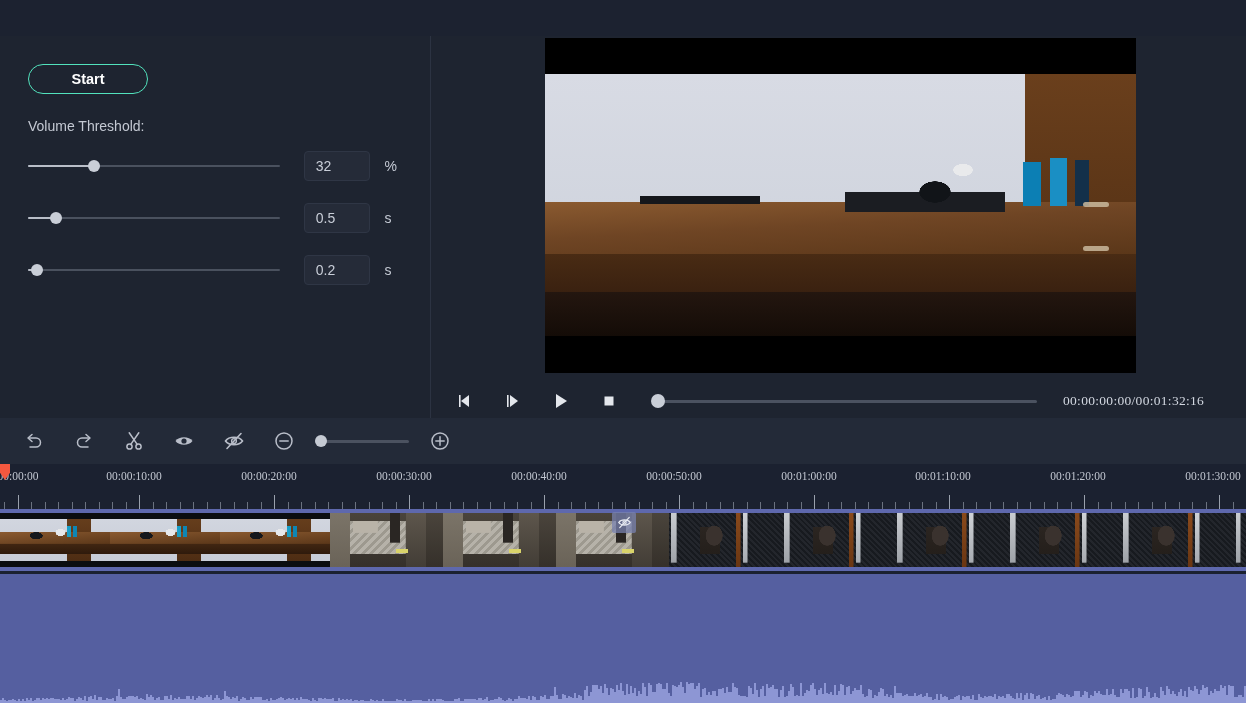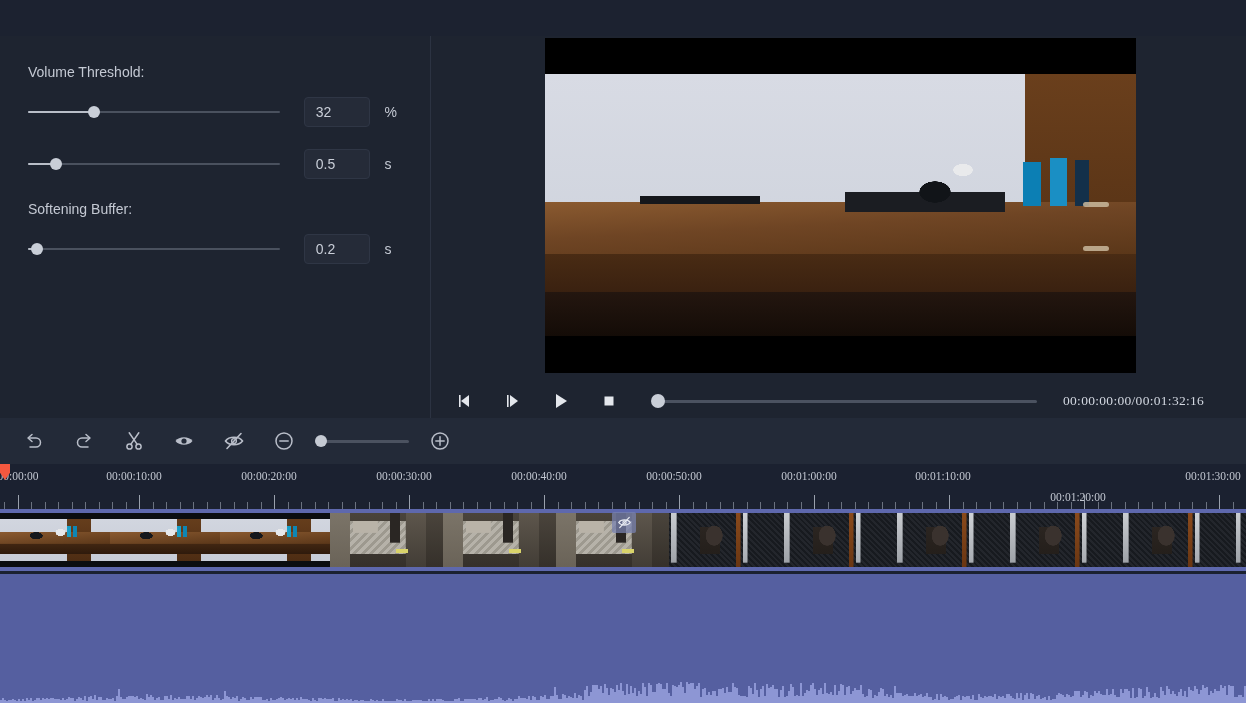--- a/index.html
+++ b/index.html
@@ -252,20 +252,21 @@
 <body>
 
 <div id="app">
 
 
   <div class="upper"></div>
   <div class="divider-v"></div>
 
   <div class="settings">
 
+    <button class="start-btn">Start</button>
 
     <div class="field-label">Volume Threshold:</div>
     <div class="field-row">
       <div class="slider">
         <div class="slider-track"></div>
         <div class="slider-fill" style="width:66px"></div>
         <div class="slider-thumb" style="left:60px"></div>
       </div>
       <div class="num-box">32</div>
       <div class="unit">%</div>
@@ -274,21 +275,20 @@
     <div class="field-row">
       <div class="slider">
         <div class="slider-track"></div>
         <div class="slider-fill" style="width:28px"></div>
         <div class="slider-thumb" style="left:22px"></div>
       </div>
       <div class="num-box">0.5</div>
       <div class="unit">s</div>
     </div>
 
-    <div class="field-label">Softening Buffer:</div>
     <div class="field-row">
       <div class="slider">
         <div class="slider-track"></div>
         <div class="slider-fill" style="width:8px"></div>
         <div class="slider-thumb" style="left:3px"></div>
       </div>
       <div class="num-box">0.2</div>
       <div class="unit">s</div>
     </div>
   </div>
@@ -388,21 +388,21 @@
   <div class="timeline">
     <div class="ruler" id="ruler">
         <div class="tick-label" style="left: 18px;">00:00:00</div>
         <div class="tick-label" style="left: 134px;">00:00:10:00</div>
         <div class="tick-label" style="left: 269px;">00:00:20:00</div>
         <div class="tick-label" style="left: 404px;">00:00:30:00</div>
         <div class="tick-label" style="left: 539px;">00:00:40:00</div>
         <div class="tick-label" style="left: 674px;">00:00:50:00</div>
         <div class="tick-label" style="left: 809px;">00:01:00:00</div>
         <div class="tick-label" style="left: 943px;">00:01:10:00</div>
-        <div class="tick-label" style="left: 1078px; margin-top: 21px;">00:01:20:00</div>
+        <div class="tick-label" style="left: 1078px;">00:01:20:00</div>
         <div class="tick-label" style="left: 1213px;">00:01:30:00</div>
         <div class="tick minor" style="left: 4px;"></div>
         <div class="tick major" style="left: 18px;"></div>
         <div class="tick minor" style="left: 31px;"></div>
         <div class="tick minor" style="left: 45px;"></div>
         <div class="tick minor" style="left: 58px;"></div>
         <div class="tick minor" style="left: 72px;"></div>
         <div class="tick minor" style="left: 85px;"></div>
         <div class="tick minor" style="left: 99px;"></div>
         <div class="tick minor" style="left: 112px;"></div>

